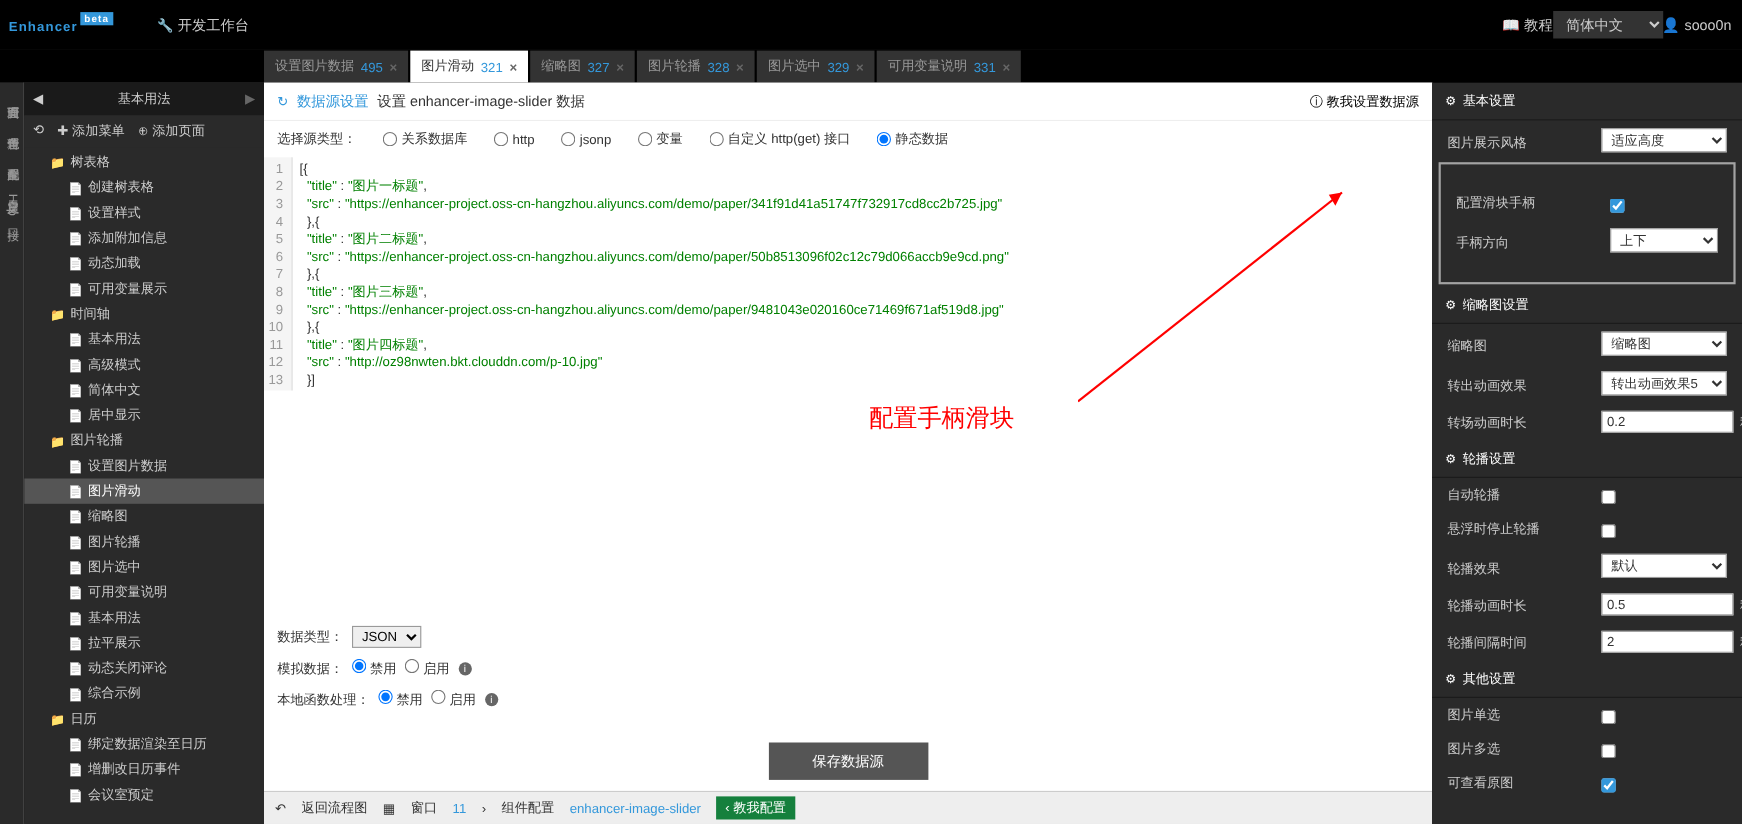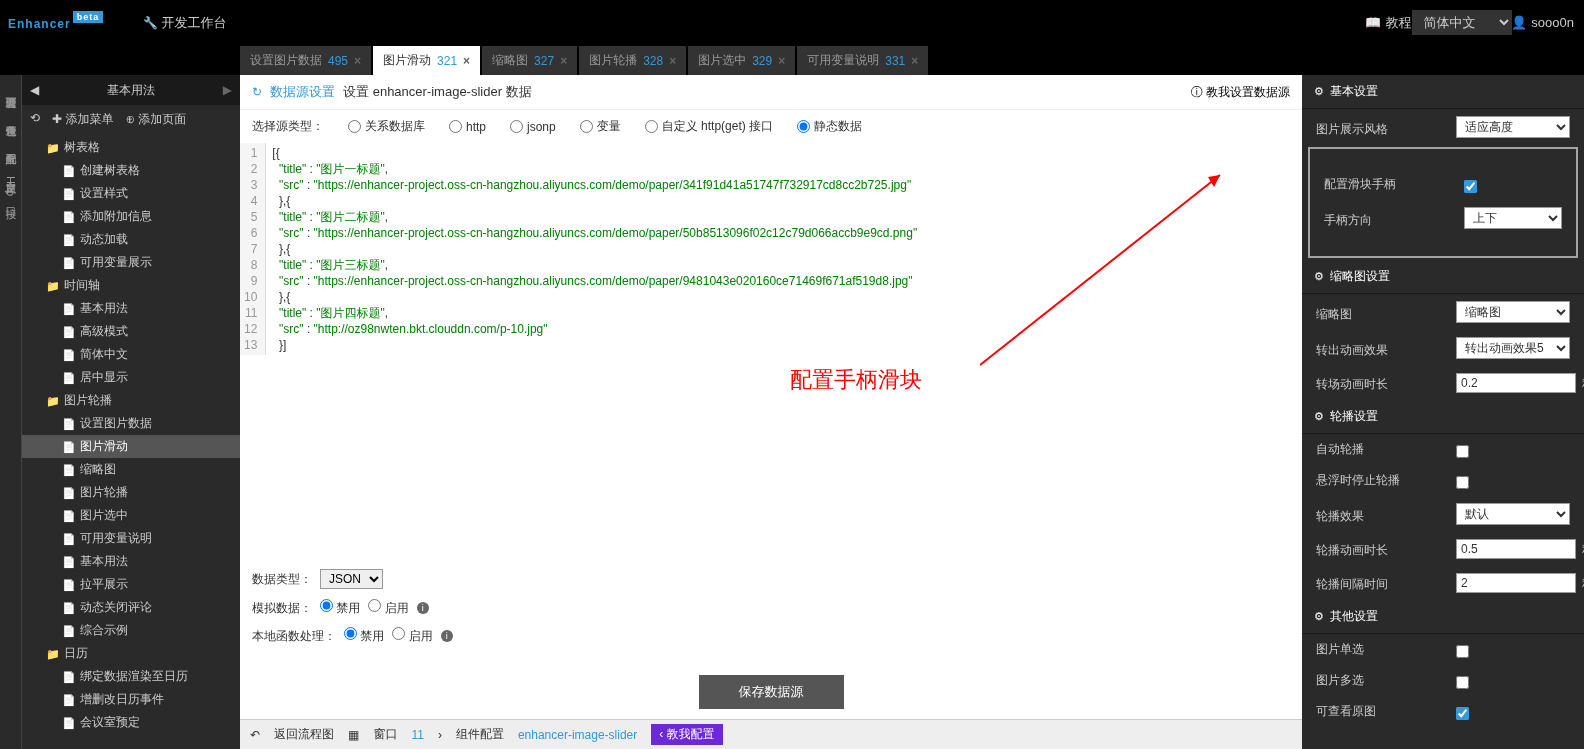--- a/index.html
+++ b/index.html
@@ -65,21 +65,21 @@
 .opts{padding:10px 12px;color:#333;font-size:12px;margin-top:auto}
 .opts-row{display:flex;align-items:center;gap:8px;margin-bottom:10px}
 .opts select{border:1px solid #999;padding:1px 4px}
 .info-ic{display:inline-block;width:12px;height:12px;background:#666;color:#fff;border-radius:50%;text-align:center;line-height:12px;font-size:9px}
 
 .save-btn{background:#555;color:#fff;padding:8px 40px;border:none;margin:10px auto;display:block;cursor:pointer;font-size:13px}
 
 .bottom-bar{height:30px;background:#eee;border-top:1px solid #ccc;display:flex;align-items:center;padding:0 10px;gap:14px;font-size:12px;color:#333}
 .bottom-bar .bk{color:#333}
 .bottom-bar .blue{color:#3498db}
-.bottom-bar .btn-sm{background:#6d28d9;color:#fff;padding:2px 8px;cursor:pointer}
+.bottom-bar .btn-sm{background:#15803d;color:#fff;padding:2px 8px;cursor:pointer}
 
 .right-panel{width:282px;background:#2a2a2a;color:#ccc;overflow:auto;padding-bottom:20px}
 .rp-section{padding:8px 12px;font-size:12px;color:#fff;display:flex;align-items:center;gap:6px;border-bottom:1px solid #1a1a1a}
 .rp-section::before{content:"⚙";font-size:11px}
 .rp-row{display:flex;align-items:flex-end;padding:7px 14px;font-size:12px}
 .rp-row .lbl{flex:0 0 140px;color:#ccc}
 .rp-row select,.rp-row input[type=text]{width:120px;background:#fff;border:1px solid #999;padding:2px 4px;color:#333;font-size:12px}
 .rp-row .unit{margin-left:6px;color:#ccc}
 .highlight-box{border:2px solid #a3a3a3;margin:2px 6px;padding:20px 0}
 

